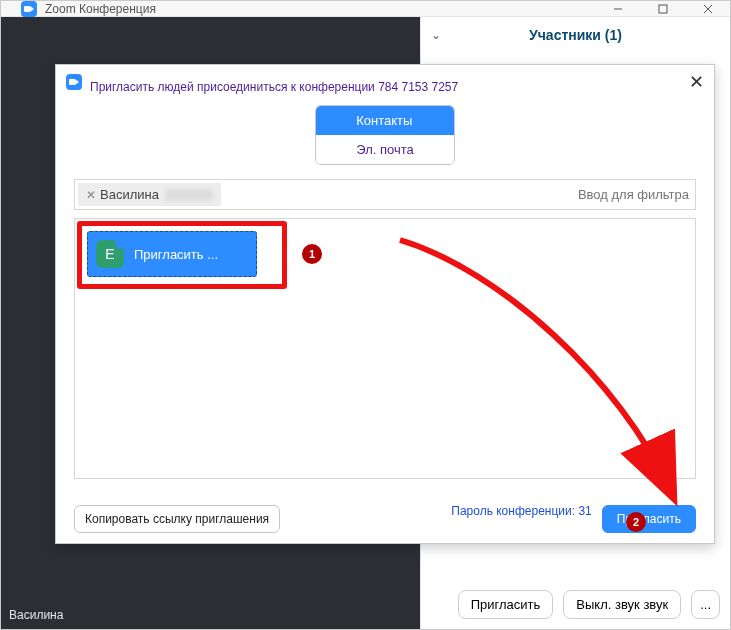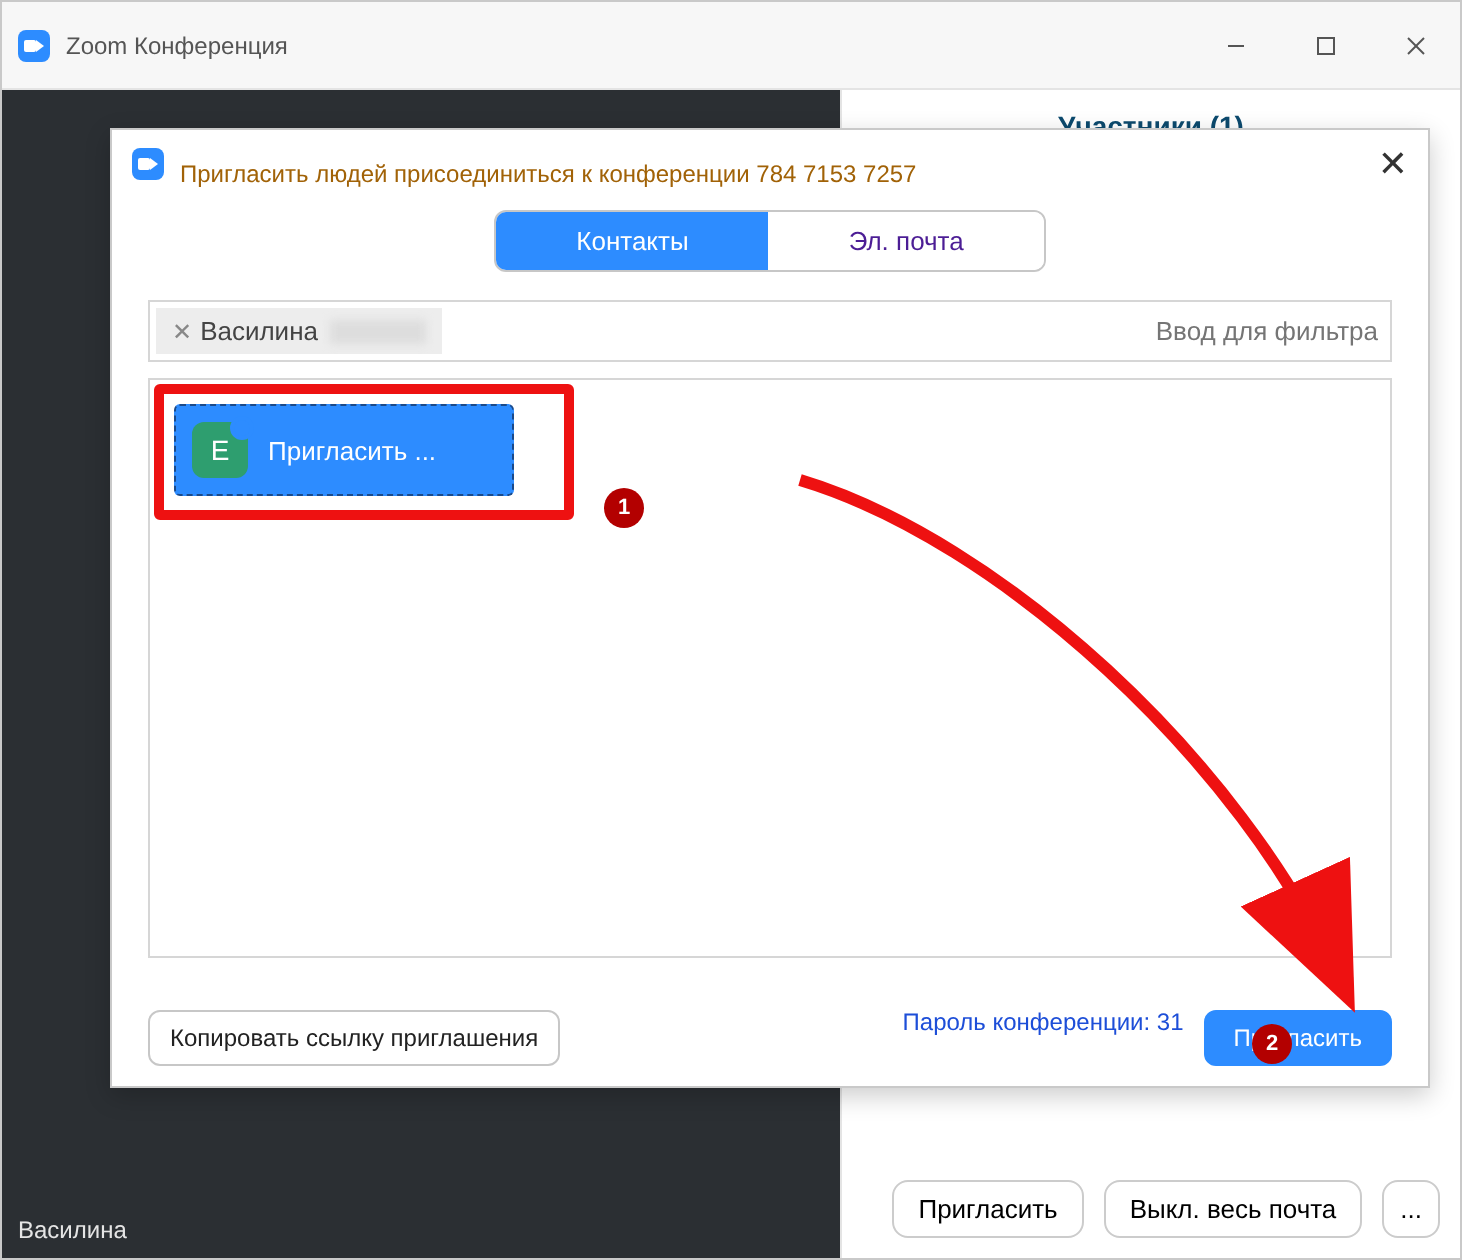--- a/index.html
+++ b/index.html
@@ -1,20 +1,20 @@
 <!DOCTYPE html>
 <html><head>
 <meta charset="utf-8">
 <style>
 * { box-sizing: border-box; margin: 0; padding: 0; font-family: "Segoe UI", Arial, sans-serif; }
 body { background: #fff; width: 731px; height: 630px; overflow: hidden; position: relative; }
 
 
 .win { position: absolute; inset: 0; border: 1px solid #c9c9c9; background: #fff; display: flex; flex-direction: column; }
-.titlebar { height: 44px; display: flex; align-items: center; padding-left: 8px; background: #f7f7f7; border-bottom: 1px solid #e4e4e4; }
+.titlebar { height: 16px; display: flex; align-items: center; padding-left: 20px; background: #f7f7f7; border-bottom: 1px solid #e4e4e4; }
 .zoom-icon { width: 16px; height: 16px; background: #2d8cff; border-radius: 4px; position: relative; margin-right: 8px; }
 .zoom-icon::after { content:""; position:absolute; left:3px; top:5px; width:6px; height:6px; background:#fff; border-radius:1px; }
 .zoom-icon::before { content:""; position:absolute; left:9px; top:5px; width:0; height:0; border-top:3px solid transparent; border-bottom:3px solid transparent; border-left:4px solid #fff; }
 .title-text { font-size: 12px; color:#555; }
 .win-controls { margin-left:auto; display:flex; }
 .wc { width:45px; height:30px; display:flex; align-items:center; justify-content:center; color:#555; }
 .wc svg { width:10px; height:10px; }
 
 
 .main { flex:1; display:flex; background:#fff; position:relative; }
@@ -26,25 +26,25 @@
 .side-chevron { position:absolute; left:10px; color:#666; font-size:12px; }
 .side-title { font-size:14px; font-weight:600; color:#0c4a6e; }
 .side-body { flex:1; }
 .side-foot { display:flex; align-items:center; gap:10px; padding:10px; justify-content:flex-end; }
 .pill { border:1px solid #ccc; border-radius:8px; padding:6px 12px; font-size:13px; background:#fff; }
 .pill.more { padding:6px 8px; }
 
 
 .dialog { position:absolute; left:55px; top:64px; width:660px; height:480px; background:#fff; border:1px solid #c9c9c9; box-shadow:0 4px 12px rgba(0,0,0,.2); display:flex; flex-direction:column; }
 .dlg-title { height:34px; display:flex; align-items:center; padding:0 10px; }
-.dlg-title .title-text { font-size:12px; color:#a16207;margin-top:10px; }
+.dlg-title .title-text { font-size:12px; color:#4c1d95;margin-top:10px; }
 .dlg-close { margin-left:auto; font-size:18px; color:#333; line-height:1; }
 
 .tabs-wrap { display:flex; justify-content:center; padding:6px 0 14px 0; }
-.tabs { display:flex; border:1px solid #c7c7c7; border-radius:6px; overflow:hidden; }
+.tabs { display:flex; border:1px solid #c7c7c7; border-radius:6px; overflow:hidden;flex-direction:column; }
 .tab { padding:7px 40px; font-size:13px; color:#4c1d95; background:#fff; }
 .tab.active { background:#2d8cff; color:#fff; }
 
 .filter-row { margin:0 18px; border:1px solid #d6d6d6; display:flex; align-items:center; }
 .chip { display:flex; align-items:center; gap:4px; background:#ededed; padding:4px 8px; margin:3px; font-size:13px; color:#444; }
 .chip-x { color:#888; font-size:12px; }
 .chip-blur { display:inline-block; width:48px; height:12px; background:#ddd; filter:blur(2px); margin-left:2px; }
 .filter-input { flex:1; border:none; outline:none; font-size:13px; color:#888; padding:4px 6px; background:transparent;text-align:right; }
 
 .contacts-pane { flex:1; margin:8px 18px 0 18px; border:1px solid #d6d6d6; position:relative; overflow:hidden; }
@@ -99,21 +99,21 @@
     </div>
 
     <div class="sidebar">
       <div class="side-head">
         <span class="side-chevron">⌄</span>
         <span class="side-title">Участники (1)</span>
       </div>
       <div class="side-body"></div>
       <div class="side-foot">
         <div class="pill">Пригласить</div>
-        <div class="pill">Выкл. весь почта</div>
+        <div class="pill">Выкл. звук звук</div>
         <div class="pill more">...</div>
       </div>
     </div>
   </div>
 </div>
 
 <div class="dialog">
   <div class="dlg-title">
     <span class="zoom-icon"></span>
     <span class="title-text">Пригласить людей присоединиться к конференции 784 7153 7257</span>

